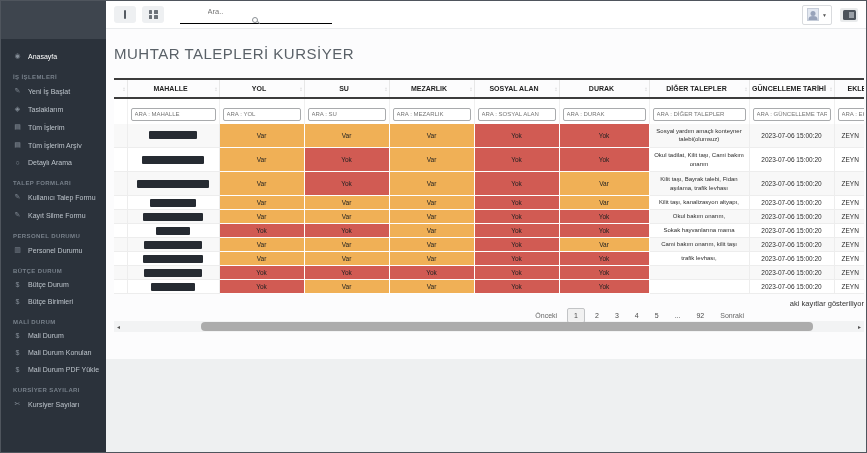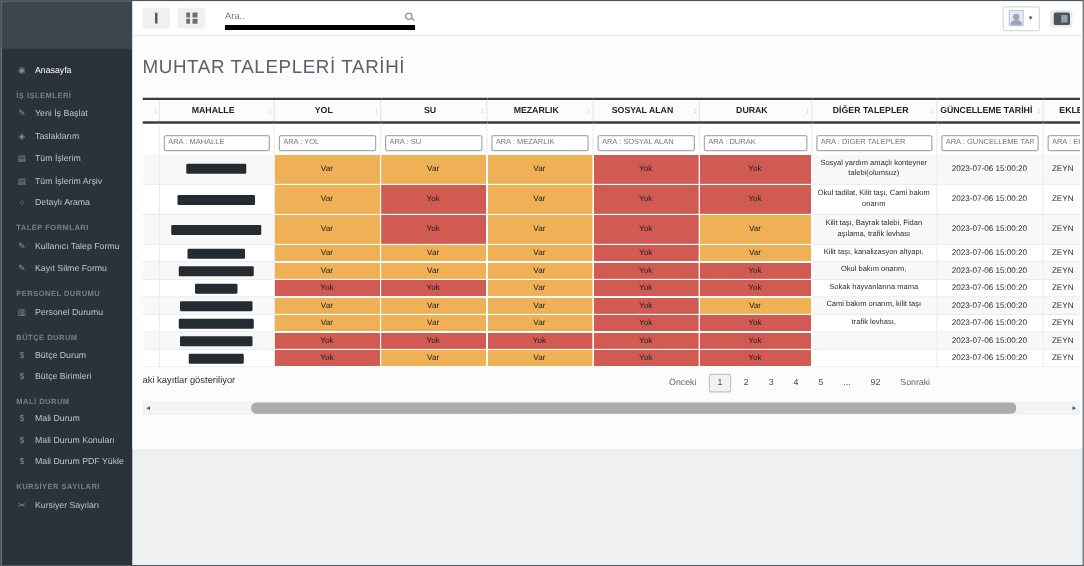--- a/index.html
+++ b/index.html
@@ -16,21 +16,21 @@
   .sb-item.active { color: #ffffff; }
   .sb-item .ic { width: 9px; font-size: 7px; color: #848d97; text-align: center; flex: none; font-style: normal; }
 
   
   .main { flex: 1; display: flex; flex-direction: column; min-width: 0; background: #eef0f1; }
   .topbar { height: 28px; background: #fff; border-bottom: 1px solid #e9ebed; display: flex; align-items: center; padding: 0 8px; flex: none; }
   .tb-btn { height: 17px; min-width: 22px; background: #eef0f2; border: none; border-radius: 3px; display: flex; align-items: center; justify-content: center; margin-right: 6px; cursor: pointer; }
   .menu-bar { width: 2px; height: 9px; background: #555b62; border-radius: 1px; display:block; }
   .grid-ic { width: 9px; height: 9px; display: grid; grid-template-columns: 1fr 1fr; grid-template-rows:1fr 1fr; gap: 1.5px; }
   .grid-ic i { background: #6a7077; border-radius: .5px; }
-  .tb-search { margin-left: 10px; width: 152px; display: flex; align-items: center; border-bottom: 4px solid #000000; height: 18px; }
+  .tb-search { margin-left: 10px; width: 152px; display: flex; align-items: center; border-bottom: 1px solid #000000; height: 18px; flex-direction: column; }
   .tb-search input { border: none; outline: none; background: transparent; font-size: 7.5px; color: #666; flex: 1; font-family: inherit; }
   .mag { width: 6px; height: 6px; border: 1px solid #8a8f94; border-radius: 50%; position: relative; flex: none; margin-right: 2px; }
   .mag::after { content:""; position: absolute; width: 3px; height: 1px; background: #8a8f94; transform: rotate(45deg); right: -2.5px; bottom: -1px; }
   .tb-spacer { flex: 1; }
   .avatar-btn { height: 20px; background: #fff; border: 1px solid #d9dbde; border-radius: 2px; display: flex; align-items: center; gap: 3px; padding: 0 4px; cursor: pointer; }
   .avatar { width: 12px; height: 13px; background: #e3e8f1; border: 1px solid #c6cdd9; position: relative; overflow: hidden; }
   .avatar::before { content:""; position: absolute; top: 1.5px; left: 50%; transform: translateX(-50%); width: 5px; height: 5px; border-radius: 50%; background: #98a3ba; }
   .avatar::after { content:""; position: absolute; bottom: -2px; left: 50%; transform: translateX(-50%); width: 9px; height: 6px; border-radius: 50% 50% 0 0; background: #98a3ba; }
   .caret { font-size: 5px; color: #555; }
   .panel-btn { margin-left: 8px; width: 18px; height: 14px; background: #e9ebec; border: none; border-radius: 2px; display:flex; align-items:center; justify-content:center; cursor:pointer; }
@@ -56,21 +56,21 @@
   tbody tr.tall td { height: 24px; }
   tbody tr.short td { height: 14px; }
   tbody tr:nth-child(odd) td.plain { background: #f8f8f8; }
   tbody td.plain { background: #fff; }
   td.status { border-right: 1px solid rgba(255,255,255,.55); border-bottom: 1px solid rgba(255,255,255,.55); color:#222; }
   .redact { height: 8px; background: #262b32; border-radius: 1px; margin: 0 auto; }
   td.diger { font-size: 6px; line-height: 1.35; padding: 2px 4px; }
   td.ekleyen { text-align: left; padding-left: 7px; }
 
   
-  .tfoot { display: flex; align-items: flex-start; width: 750px; margin-top: 5px; height: 18px; }
+  .tfoot { display: flex; align-items: flex-end; width: 750px; margin-top: 5px; height: 18px; flex-direction: column; }
   .info { font-size: 7.5px; color: #333; }
   .pager { margin-left: auto; margin-right: 112px; display: flex; align-items: center; font-size: 7px; color: #4a4a4a; }
   .pg { padding: 3px 5px; margin: 0 2px; cursor: pointer; border: 1px solid transparent; }
   .pg.active { border: 1px solid #c2c4c6; background: #f1f1f1; border-radius: 2px; padding: 3px 6px; }
   .pg.navlink { color: #666; }
 
   
   .hscroll { width: 750px; height: 11px; display: flex; align-items: center; margin-top: 4px; background: #f2f3f4; }
   .hs-arrow { font-size: 5px; color: #555; padding: 0 2px; cursor: pointer; }
   .hs-track { flex: 1; height: 9px; position: relative; }
@@ -175,21 +175,21 @@
       <button class="avatar-btn">
         <span class="avatar"></span>
         <span class="caret">▼</span>
       </button>
       <button class="panel-btn">
           <span class="panel-ic"></span>
         </button>
     </header>
 
     <div class="card">
-      <h1 class="page-title">MUHTAR TALEPLERİ TARİHİ</h1>
+      <h1 class="page-title">MUHTAR TALEPLERİ KURSİYER</h1>
 
 
       <div class="twrap">
         <table id="data-table">
             <colgroup>
               <col style="width: 13px;">
               <col style="width: 92px;">
               <col style="width: 85px;">
               <col style="width: 85px;">
               <col style="width: 85px;">

